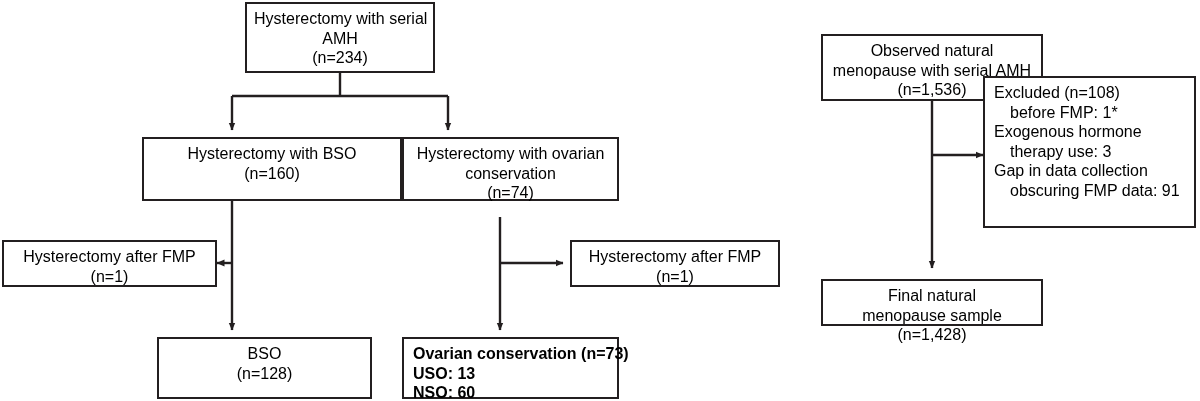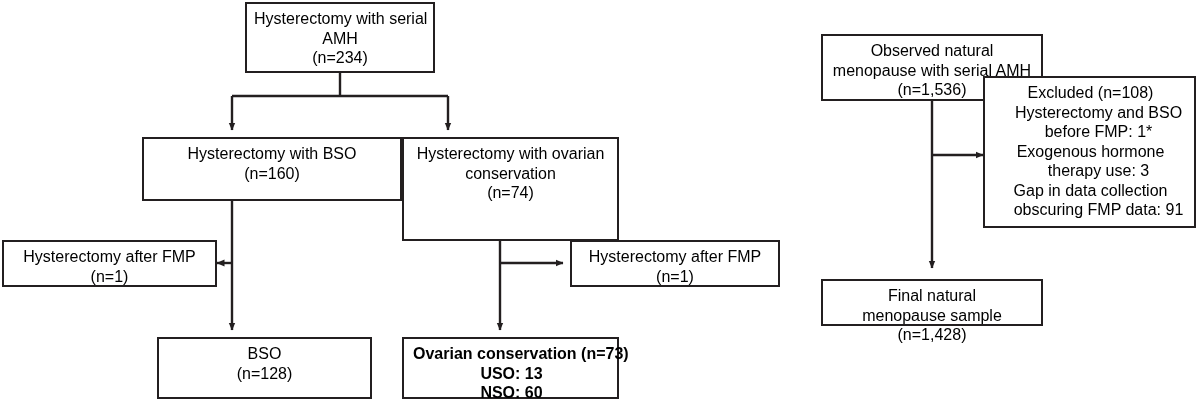--- a/index.html
+++ b/index.html
@@ -34,21 +34,21 @@
   }
   .node.left {
     align-items: flex-start;
     text-align: left;
   }
   .node .pad {
     padding: 5px 7px 0 7px;
     width: 100%;
     box-sizing: border-box;
   }
-  .node.left .pad { padding-left: 9px; text-align: center; }
+  .node.left .pad { padding-left: 9px; }
   .line { white-space: pre; }
   .indent { padding-left: 16px; }
   svg.edges {
     position: absolute;
     left: 0;
     top: 0;
     width: 1200px;
     height: 401px;
     z-index: 1;
   }
@@ -91,21 +91,21 @@
     </div>
   </div>
 
   <div class="node center" style="left:142px; top:137px; width:260px; height:64px;">
     <div class="pad">
       <div class="line">Hysterectomy with BSO</div>
       <div class="line">(n=160)</div>
     </div>
   </div>
 
-  <div class="node center" style="left:402px; top:137px; width:217px; height:104px;">
+  <div class="node center" style="left:402px; top:137px; width:217px; height:64px;">
     <div class="pad">
       <div class="line">Hysterectomy with ovarian</div>
       <div class="line">conservation</div>
       <div class="line">(n=74)</div>
     </div>
   </div>
 
   <div class="node center" style="left:2px; top:240px; width:215px; height:47px;">
     <div class="pad">
       <div class="line">Hysterectomy after FMP</div>
@@ -139,21 +139,20 @@
     <div class="pad">
       <div class="line">Observed natural</div>
       <div class="line">menopause with serial AMH</div>
       <div class="line">(n=1,536)</div>
     </div>
   </div>
 
   <div class="node left" style="left:983px; top:76px; width:213px; height:152px;">
     <div class="pad">
       <div class="line">Excluded (n=108)</div>
-      <div class="line indent">Hysterectomy and BSO</div>
       <div class="line indent">before FMP: 1*</div>
       <div class="line">Exogenous hormone</div>
       <div class="line indent">therapy use: 3</div>
       <div class="line">Gap in data collection</div>
       <div class="line indent">obscuring FMP data: 91</div>
     </div>
   </div>
 
   <div class="node center" style="left:821px; top:279px; width:222px; height:47px;">
     <div class="pad">

